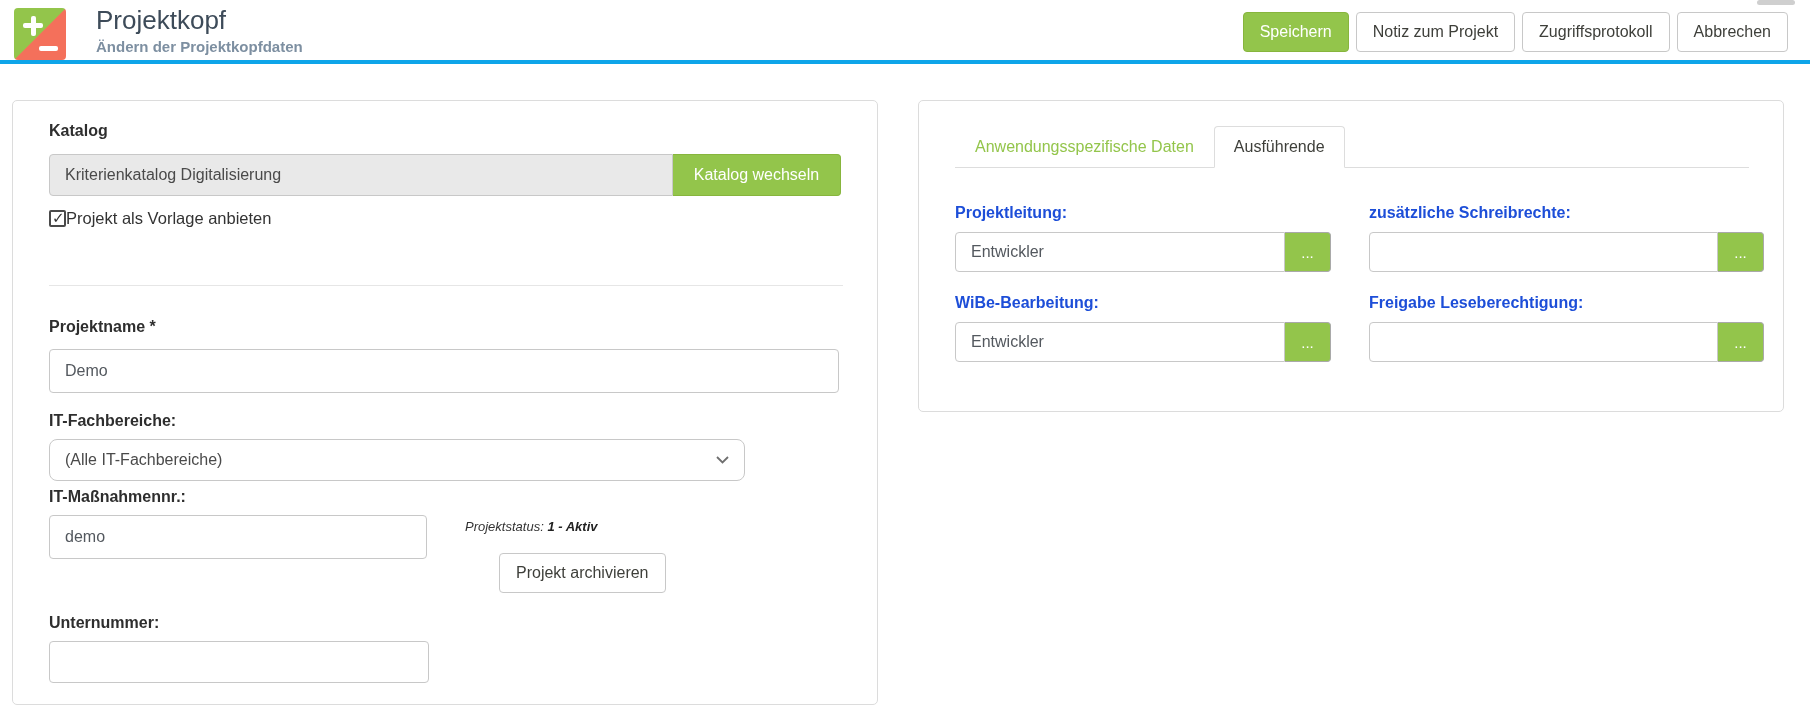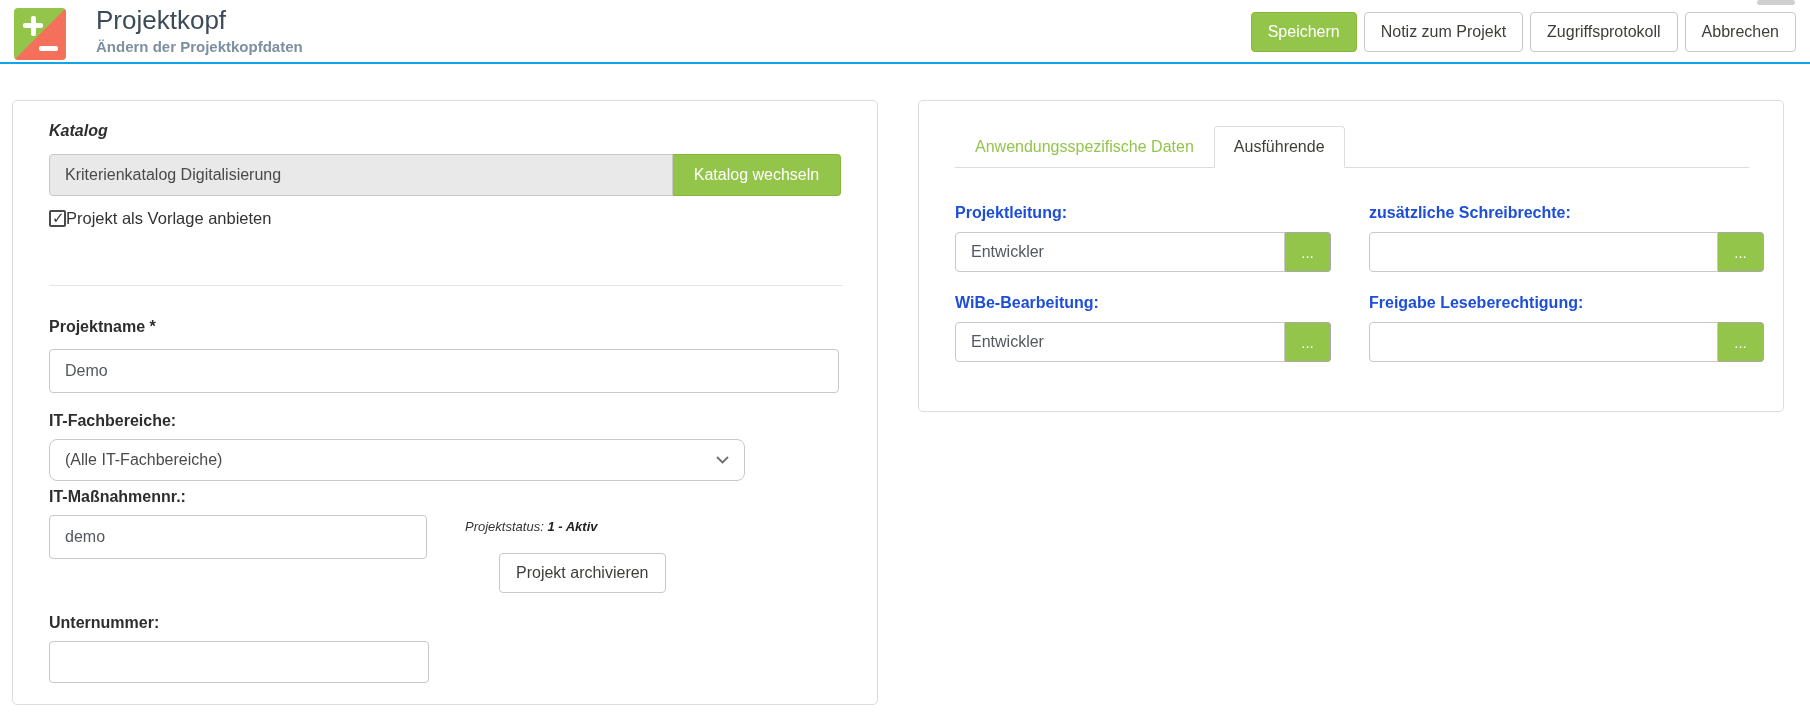--- a/index.html
+++ b/index.html
@@ -1,31 +1,31 @@
 <!DOCTYPE html>
 <html><head>
 <meta charset="utf-8">
 <style>
   * { margin:0; padding:0; box-sizing:border-box; }
   html,body { width:1810px; height:715px; background:#fff; overflow:hidden;
               font-family:"Liberation Sans","DejaVu Sans",sans-serif; }
 
   
   .header { position:absolute; left:0; top:0; width:1810px; height:64px;
-            background:#fff; border-bottom:2px solid #0ea5e9; }
+            background:#fff; border-bottom:4px solid #0ea5e9; }
   .logo { position:absolute; left:14px; top:8px; width:52px; height:52px;
           border-radius:4px; overflow:hidden;
           background:linear-gradient(135deg,#93c54b 49.8%,#f4705b 50.2%); }
   .logo .plus-h { position:absolute; left:9px; top:15px; width:20px; height:5px; background:#fff; border-radius:2px; }
   .logo .plus-v { position:absolute; left:16.5px; top:7.5px; width:5px; height:20px; background:#fff; border-radius:2px; }
   .logo .minus  { position:absolute; left:25px; top:38px; width:19px; height:5px; background:#fff; border-radius:2px; }
   .titlebox { position:absolute; left:96px; top:5px; }
   .page-title { font-size:26px; font-weight:400; color:#3d4b59; line-height:30px; }
   .page-subtitle { font-size:15px; font-weight:700; color:#7d8fa1; margin-top:3px; }
-  .header-buttons { position:absolute; right:14px; top:12px; display:flex; gap:7px; }
+  .header-buttons { position:absolute; right:22px; top:12px; display:flex; gap:7px; }
   .btn { font-family:inherit; font-size:16px; height:40px; padding:0 16px;
          border-radius:4px; background:#fff; border:1px solid #c8c8c8;
          color:#3e3f3a; cursor:pointer; white-space:nowrap; }
   .btn-green { background:#93c54b; border-color:#87b53d; color:#fff; }
   .scroll-nub { position:absolute; right:15px; top:0; width:38px; height:5px;
                 background:#cfcfcf; border-radius:3px; }
 
   
   .card { position:absolute; background:#fff; border:1px solid #dcdcdc; border-radius:5px; }
   .card-left  { left:12px;  top:100px; width:866px; height:605px; }
@@ -99,21 +99,21 @@
     <button class="btn btn-green">Speichern</button>
     <button class="btn">Notiz zum Projekt</button>
     <button class="btn">Zugriffsprotokoll</button>
     <button class="btn">Abbrechen</button>
   </div>
   <div class="scroll-nub"></div>
 </div>
 
 <div class="card card-left">
 
-  <div class="lbl" style="left:36px; top:20px;font-style:italic;">Katalog</div>
+  <div class="lbl" style="left:36px; top:20px;">Katalog</div>
   <div class="katalog-group">
     <input class="input" disabled="" value="Kriterienkatalog Digitalisierung" style="">
     <button class="btn-attach">Katalog wechseln</button>
   </div>
 
   <div class="check-row">
     <div class="checkbox"></div>
     <label class="check-label">Projekt als Vorlage anbieten</label>
   </div>
 

